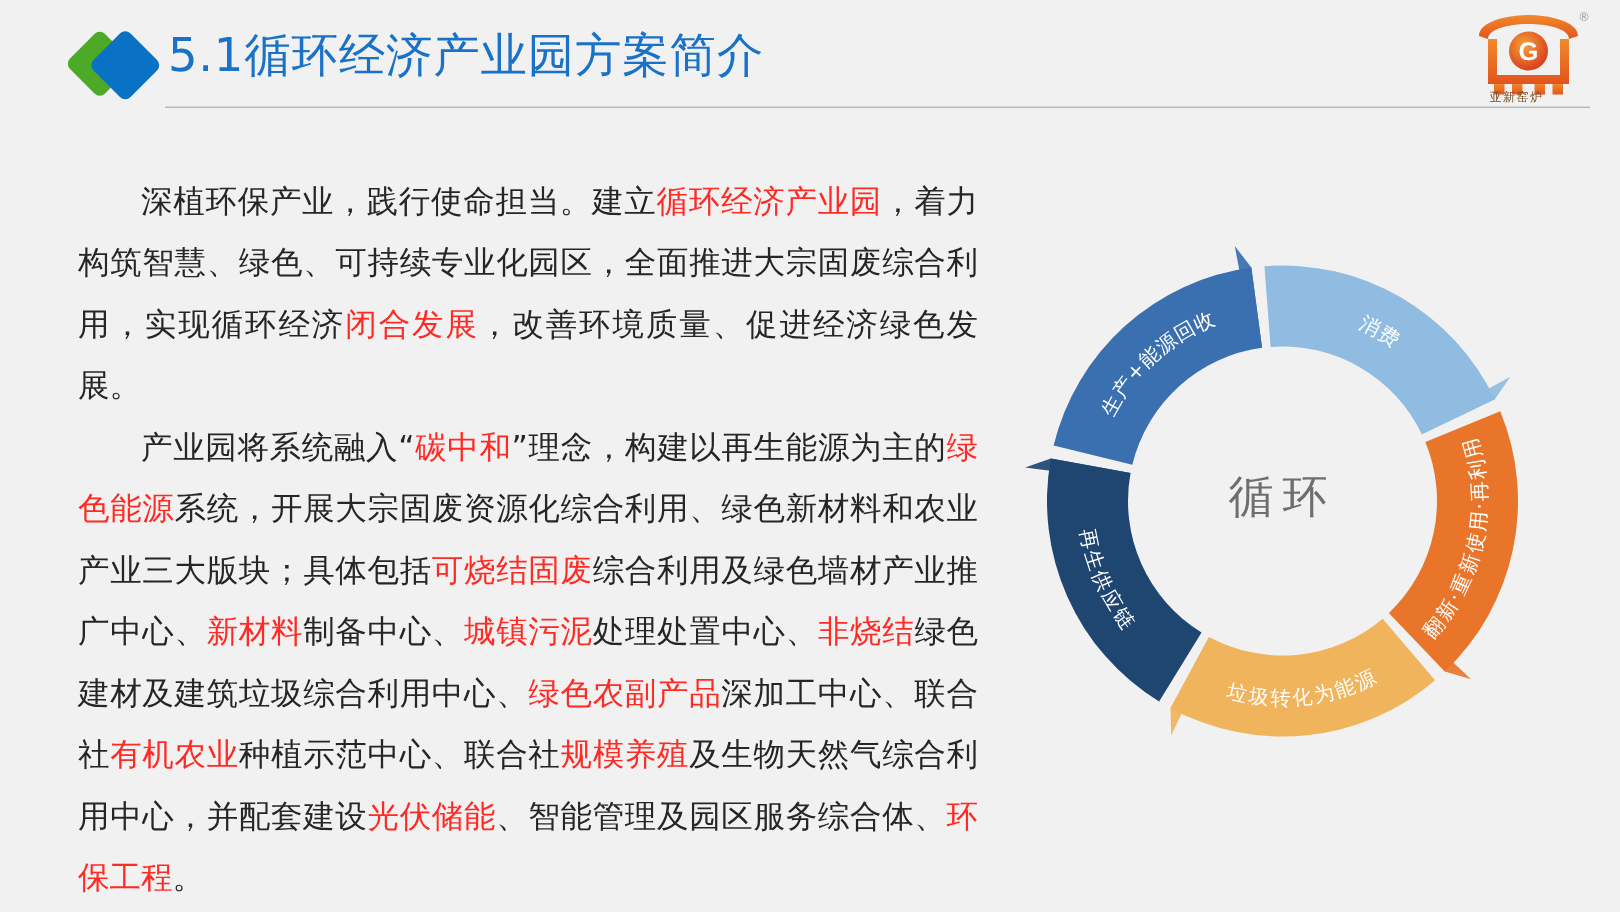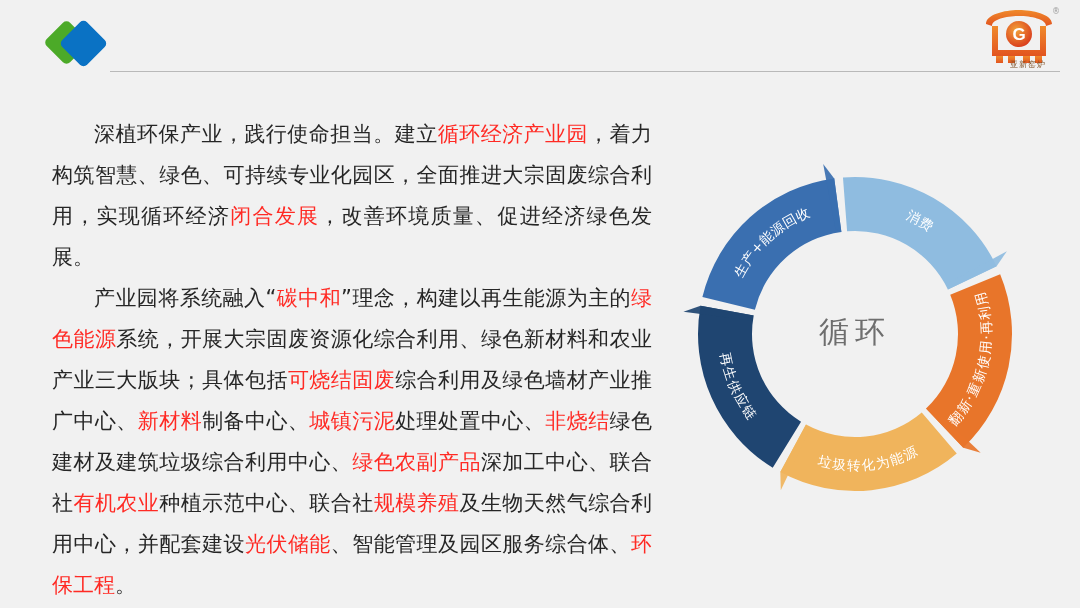--- a/index.html
+++ b/index.html
@@ -20,21 +20,21 @@
   .page-title{
     position:absolute;left:112px;top:16px;
     font-size:31px;color:#1a72c8;letter-spacing:.5px;white-space:nowrap;
     font-family:"DejaVu Sans","Liberation Sans",sans-serif;
   }
   .title-rule{position:absolute;left:110px;top:71px;width:950px;height:1px;background:#b9b9b9;}
 
   
   .corp-logo{position:absolute;right:18px;top:6px;width:86px;height:64px;}
   .corp-logo .reg{position:absolute;right:2px;top:1px;font-size:8px;color:#9b9b9b;}
-  .corp-name{position:absolute;left:0;right:16px;bottom:0;text-align:right;font-size:8px;color:#7a4a1e;letter-spacing:1px;}
+  .corp-name{position:absolute;left:0;right:16px;bottom:0;text-align:center;font-size:8px;color:#7a4a1e;letter-spacing:1px;}
 
   
   .body-text{
     position:absolute;left:52px;top:86px;width:600px;
     font-size:21px;line-height:41px;color:#262626;
     font-family:"DejaVu Sans","Liberation Sans",sans-serif;
     text-align:justify;
     margin-top:28px;
   }
   .body-text p{margin:0 0 0 0;text-indent:2em;}
@@ -60,20 +60,21 @@
 
 <div class="slide">
 
   <div class="header">
 
     <div class="logo-mark">
       <div class="dia green"></div>
       <div class="dia blue"></div>
     </div>
 
+    <div class="page-title">5.1循环经济产业园方案简介</div>
     <div class="title-rule"></div>
 
     <div class="corp-logo">
       <svg width="86" height="64" viewBox="0 0 86 64">
         <defs>
           <linearGradient id="gArch" x1="0" y1="0" x2="0" y2="1">
             <stop offset="0%" stop-color="#f08a2b"></stop>
             <stop offset="100%" stop-color="#e2541f"></stop>
           </linearGradient>
           <radialGradient id="gBall" cx="40%" cy="35%" r="70%">

